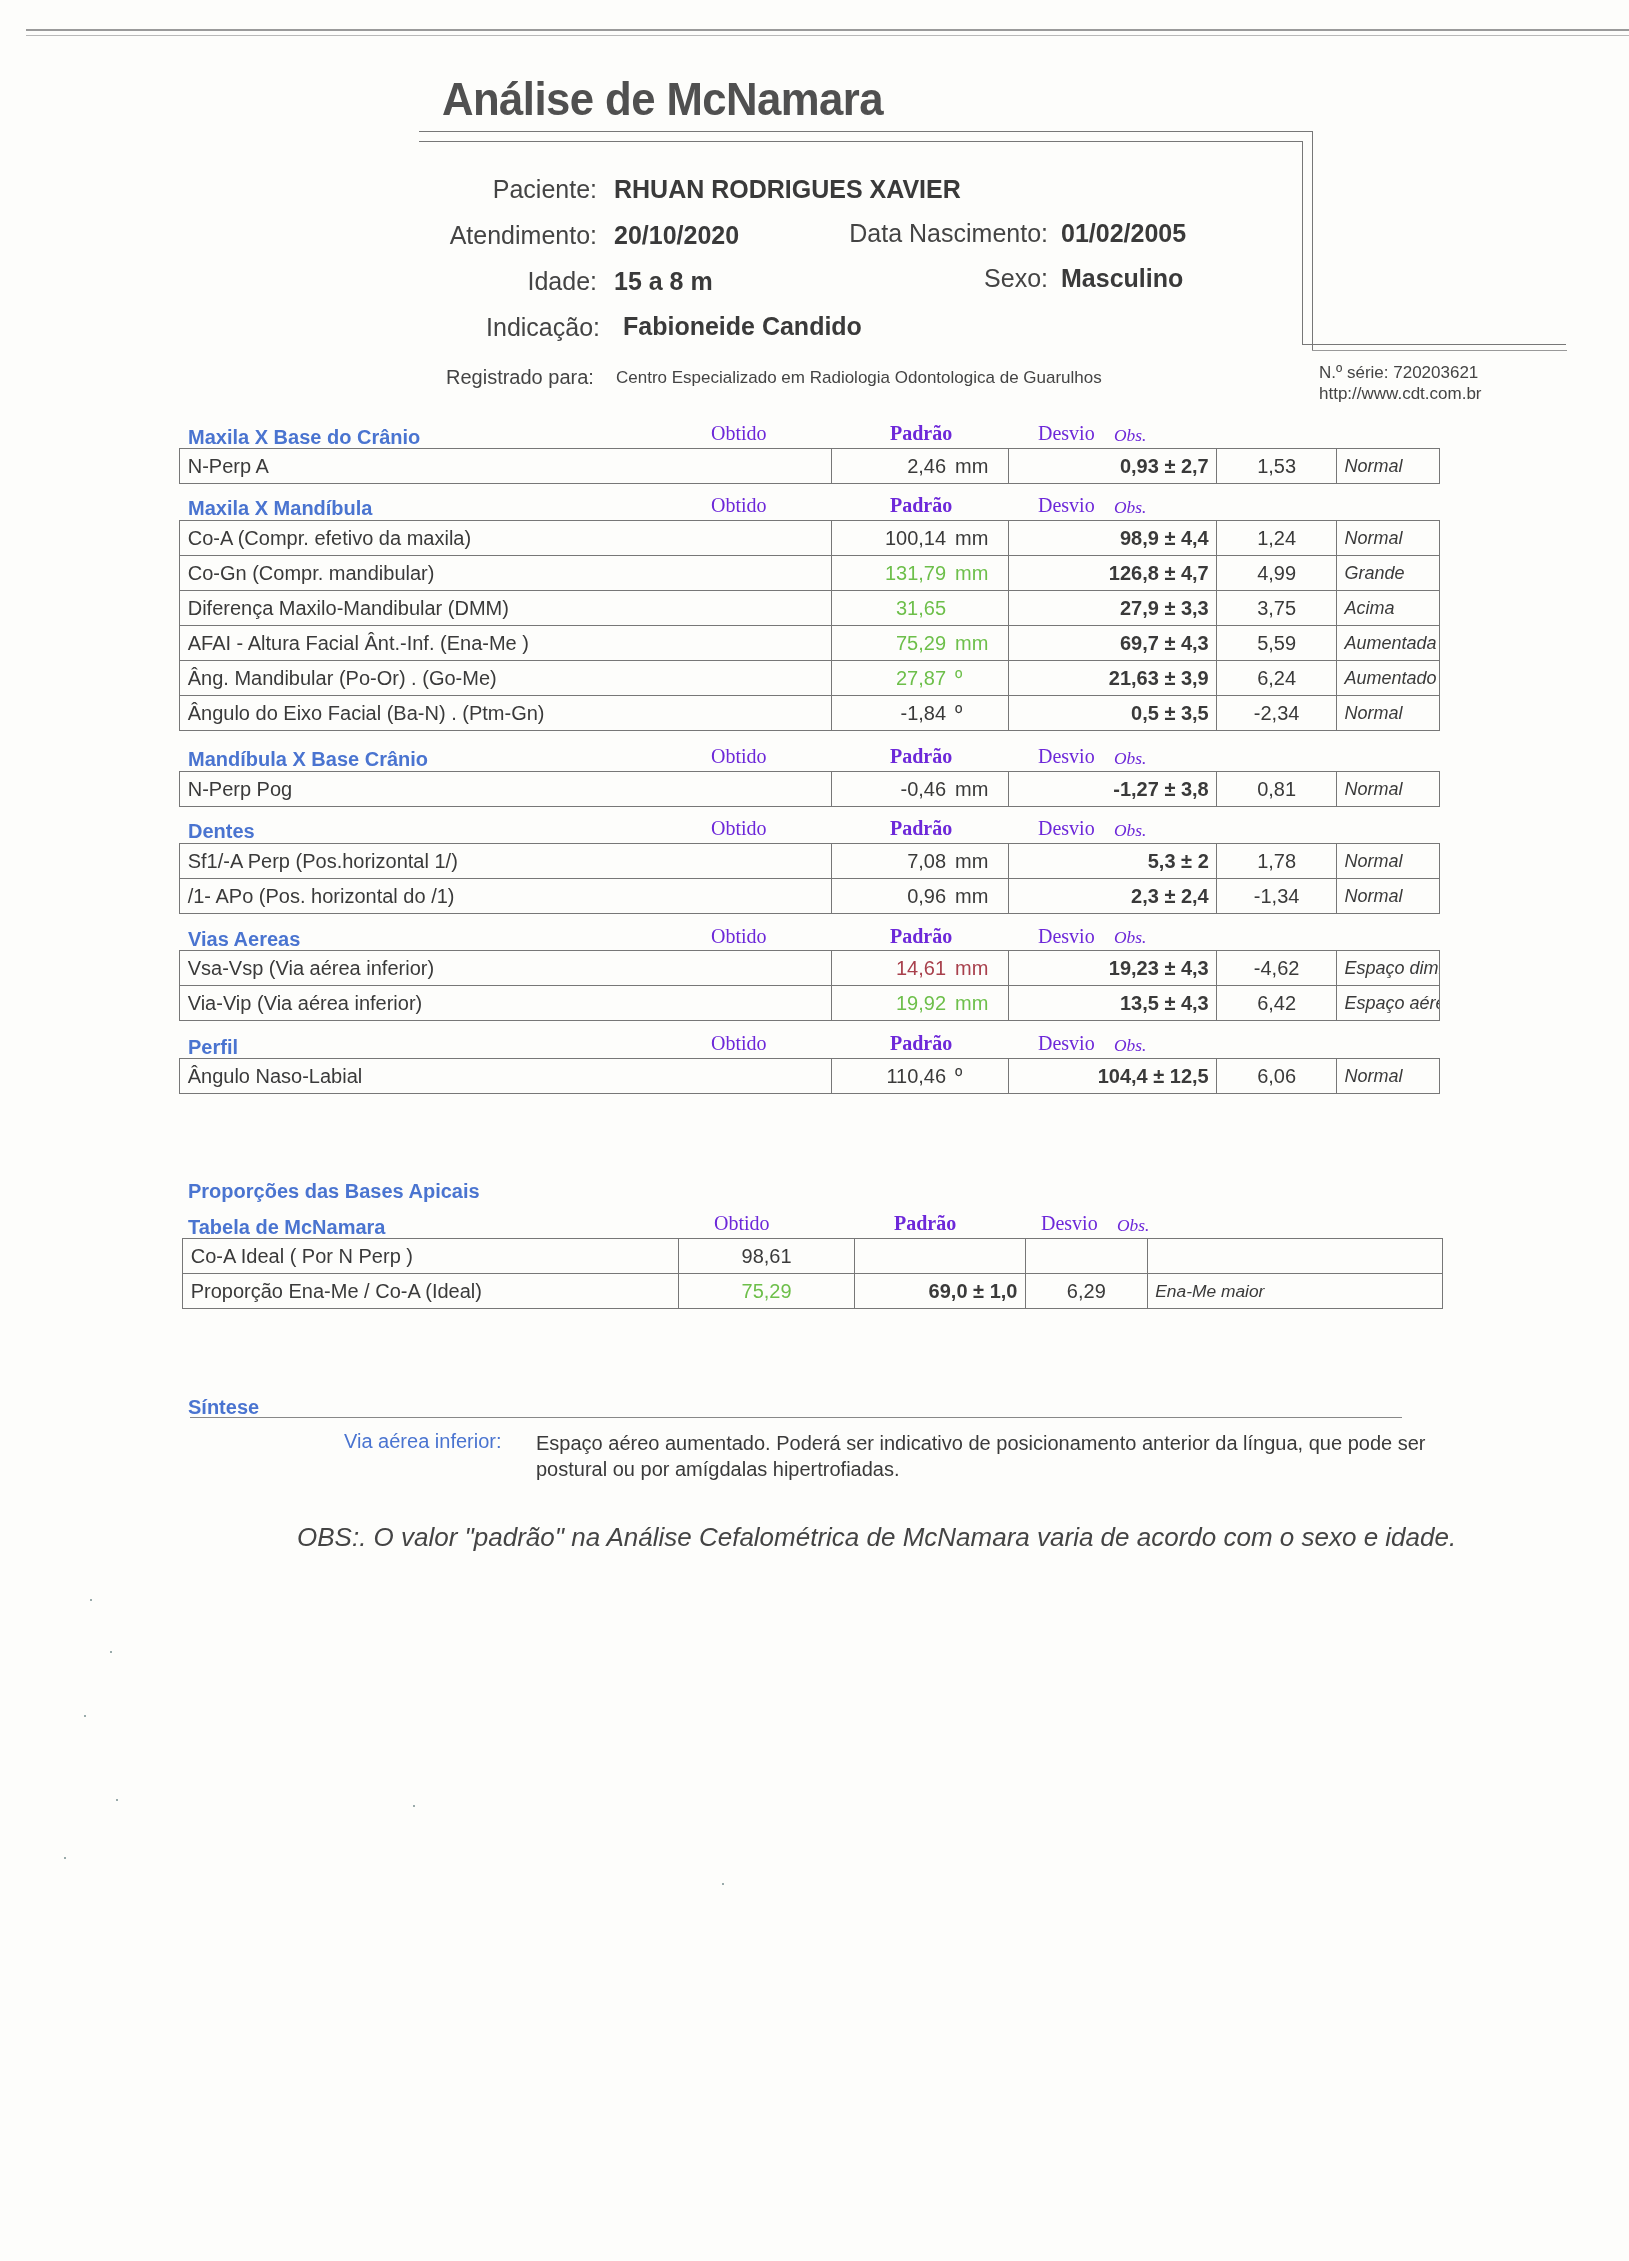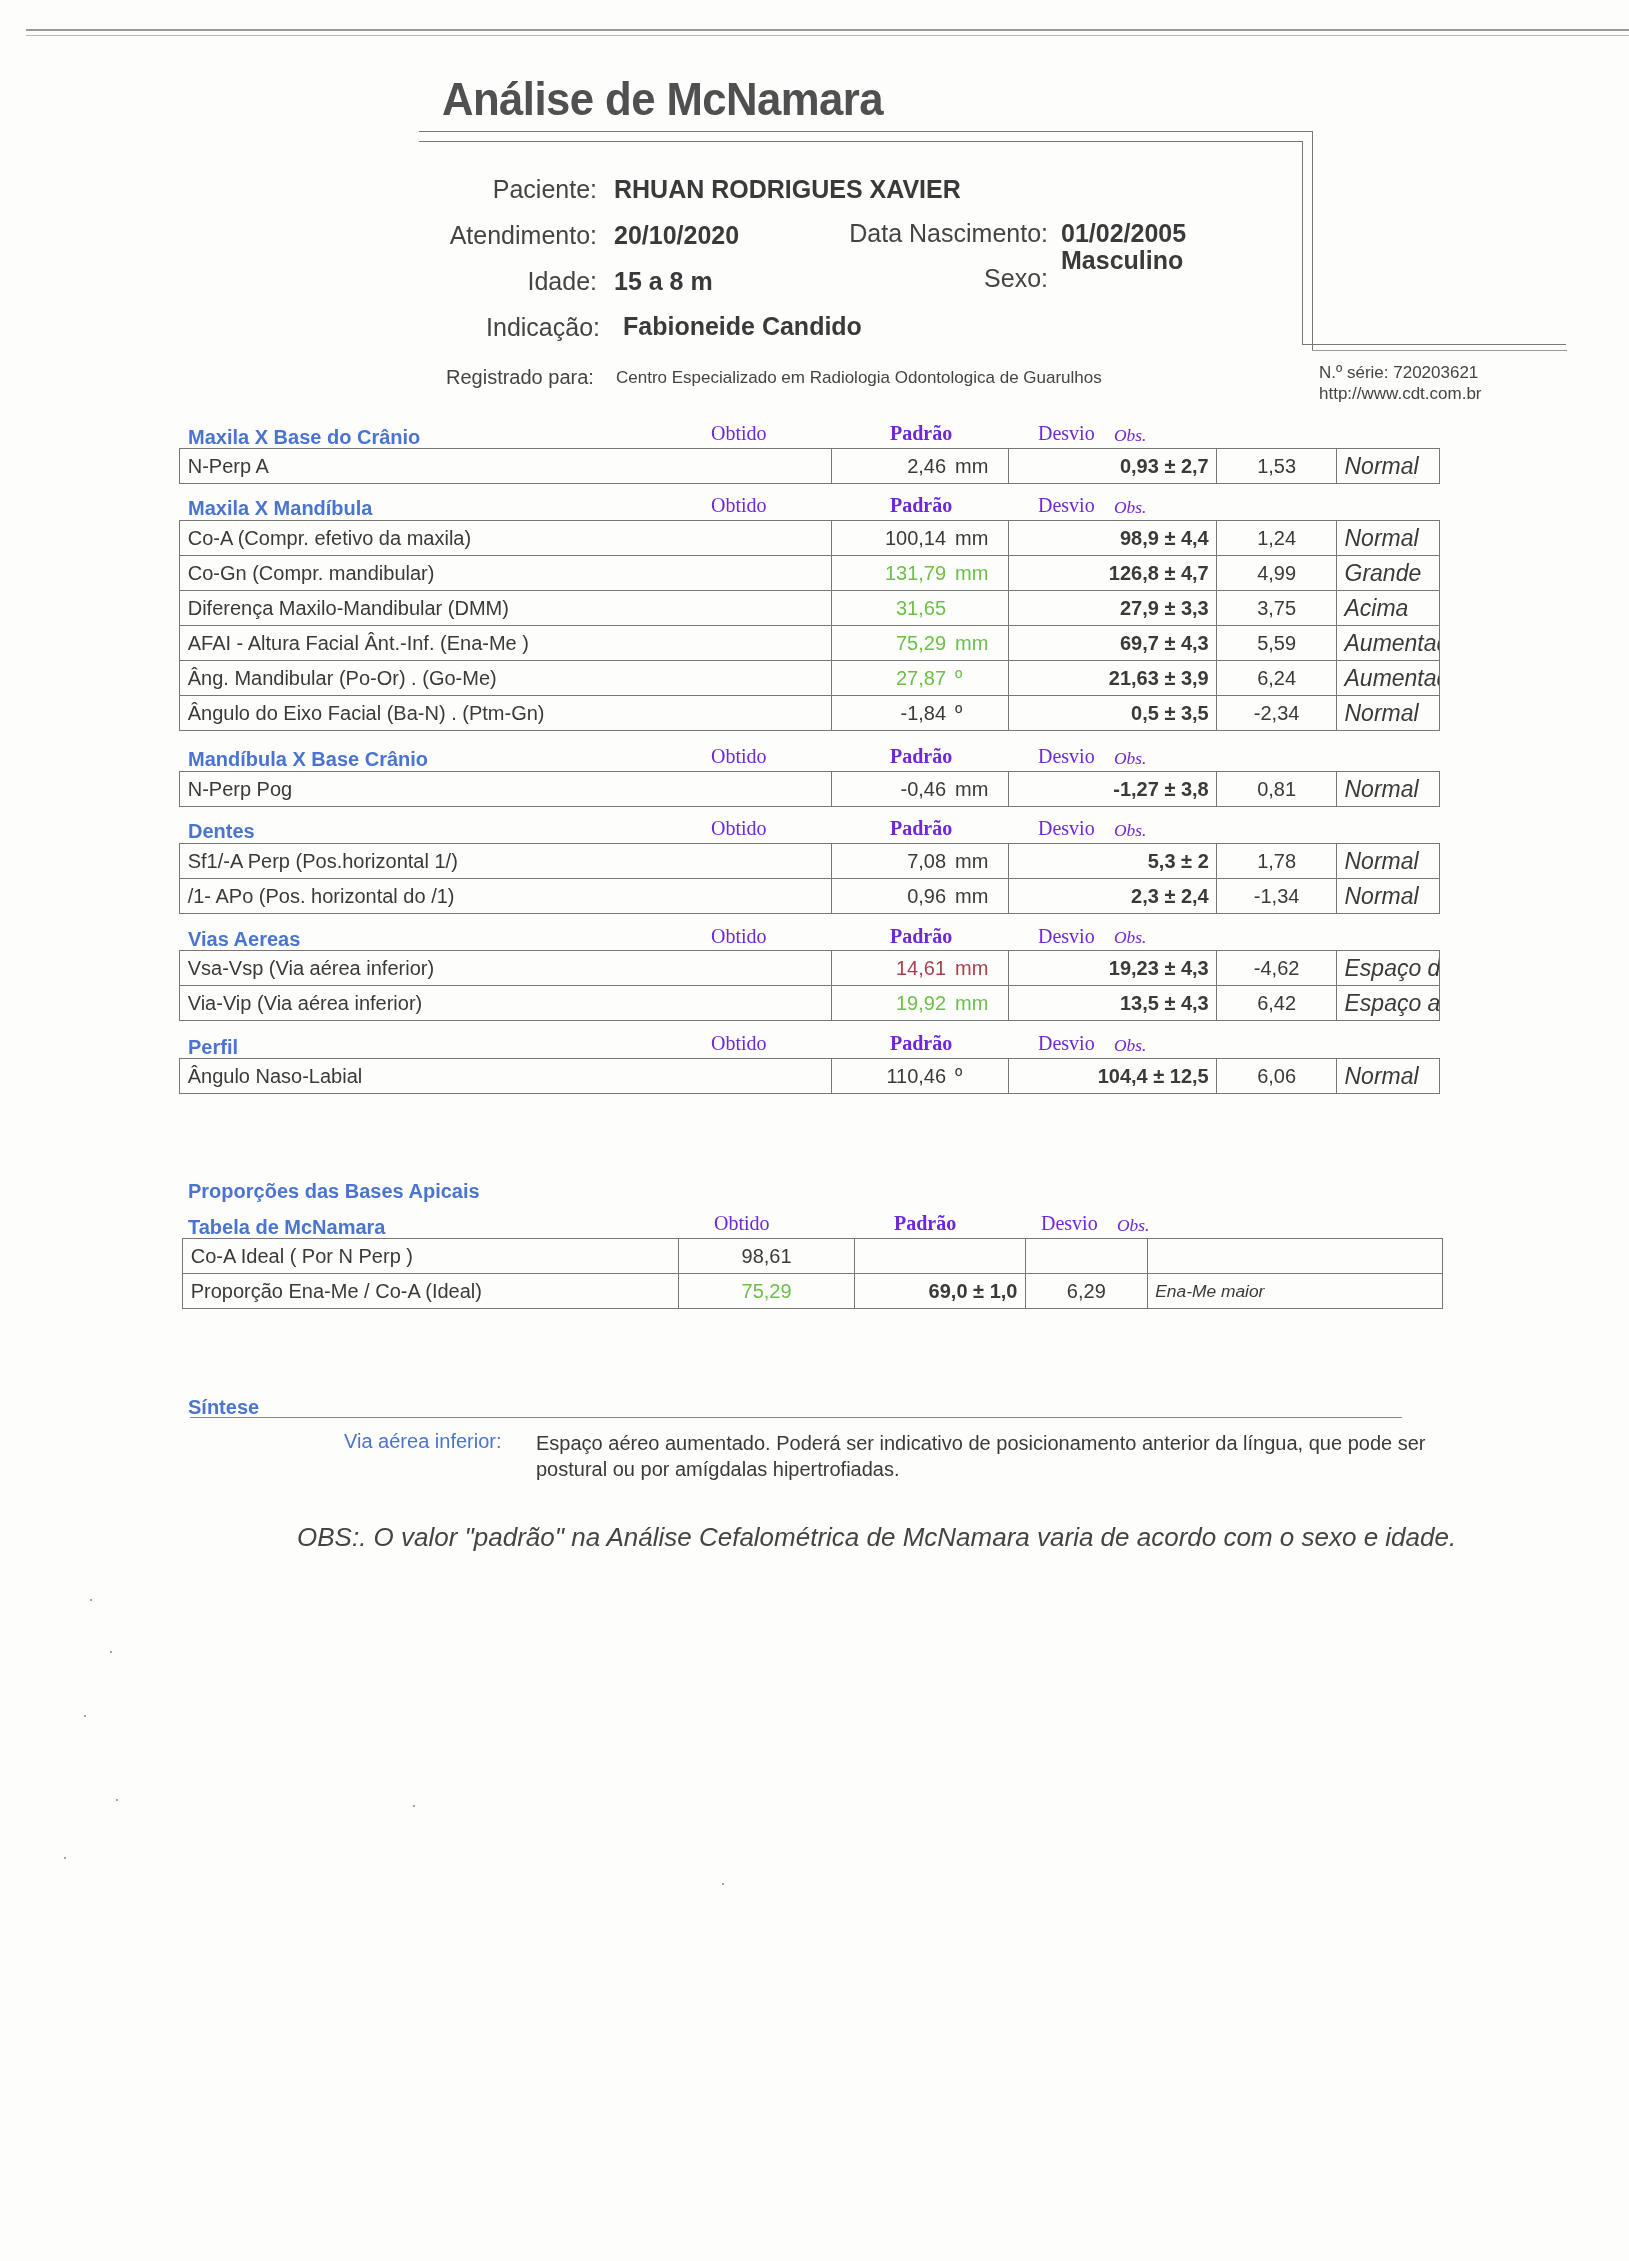--- a/index.html
+++ b/index.html
@@ -23,21 +23,21 @@
   .sec-title { position:absolute; left:188px; font-size:20px; font-weight:bold; color:#4a74d0; }
   .colh { position:absolute; font-size:20px; color:#6d28d9;font-family:Liberation Serif, serif; }
   .colh.b { font-weight:bold; }
   .colh.obs { font-style:italic; font-size:17.4px; }
   table.t { position:absolute; left:179px; border-collapse:collapse; width:1261px; table-layout:fixed; }
   table.t td { border:1.3px solid #777; height:34px; padding:0 7.7px; font-size:20px; color:#3a3a3a; white-space:nowrap; overflow:hidden; }
   table.t td.name { width:636px; }
   table.t td.obt { width:160px; text-align:right; }
   table.t td.pad { width:152px; text-align:right; font-weight:bold;padding-left:48px; }
   table.t td.dev { width:103px; text-align:center; }
-  table.t td.obs { font-style:italic; font-size:23px; }
+  table.t td.obs { font-style:italic; font-size:18px; }
   .unit { display:inline-block; width:45px; text-align:left; padding-left:9px; }
   .green { color:#6dbf4a !important; }
   .red { color:#a8404c !important; }
 
   table.p { position:absolute; left:182px; border-collapse:collapse; width:1261px; table-layout:fixed; }
   table.p td { border:1.3px solid #777; height:34px; padding:0 7.7px; font-size:20px; color:#3a3a3a; white-space:nowrap; }
   table.p td.name { width:480px; }
   table.p td.obt { width:159px; text-align:center; }
   table.p td.pad { width:155px; text-align:right; font-weight:bold; }
   table.p td.dev { width:105px; text-align:center; }
@@ -66,21 +66,21 @@
 <div class="abs val" style="left:614px; top:175px;">RHUAN RODRIGUES XAVIER</div>
 
 <div class="abs lbl" style="left:400px; top:221px; width:197px;">Atendimento:</div>
 <div class="abs val" style="left:614px; top:221px;">20/10/2020</div>
 <div class="abs lbl" style="left:800px; top:219px; width:248px;">Data Nascimento:</div>
 <div class="abs val" style="left:1061px; top:219px;">01/02/2005</div>
 
 <div class="abs lbl" style="left:400px; top:267px; width:197px;">Idade:</div>
 <div class="abs val" style="left:614px; top:267px;">15 a 8 m</div>
 <div class="abs lbl" style="left:800px; top:264px; width:248px;">Sexo:</div>
-<div class="abs val" style="left:1061px; top:246px;">Masculino</div>
+<div class="abs val" style="left:1061px; top:264px;">Masculino</div>
 
 <div class="abs lbl" style="left:400px; top:313px; width:200px;">Indicação:</div>
 <div class="abs val" style="left:623px; top:312px;">Fabioneide Candido</div>
 
 <div class="abs reg" style="left:446px; top:366px; font-size:20px;">Registrado para:</div>
 <div class="abs reg" style="left:616px; top:368px; font-size:17px;">Centro Especializado em Radiologia Odontologica de Guarulhos</div>
 <div class="abs serie" style="left:1319px; top:363px;">N.º série: 720203621</div>
 <div class="abs serie" style="left:1319px; top:384px;">http://www.cdt.com.br</div>
 
 <div id="sections">

